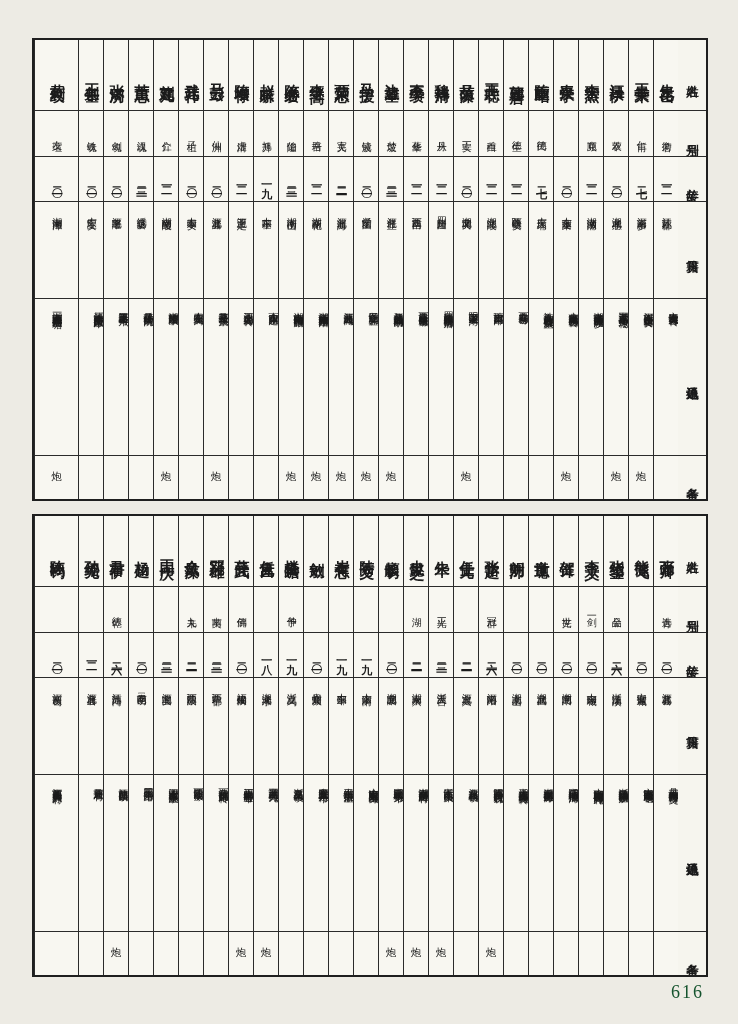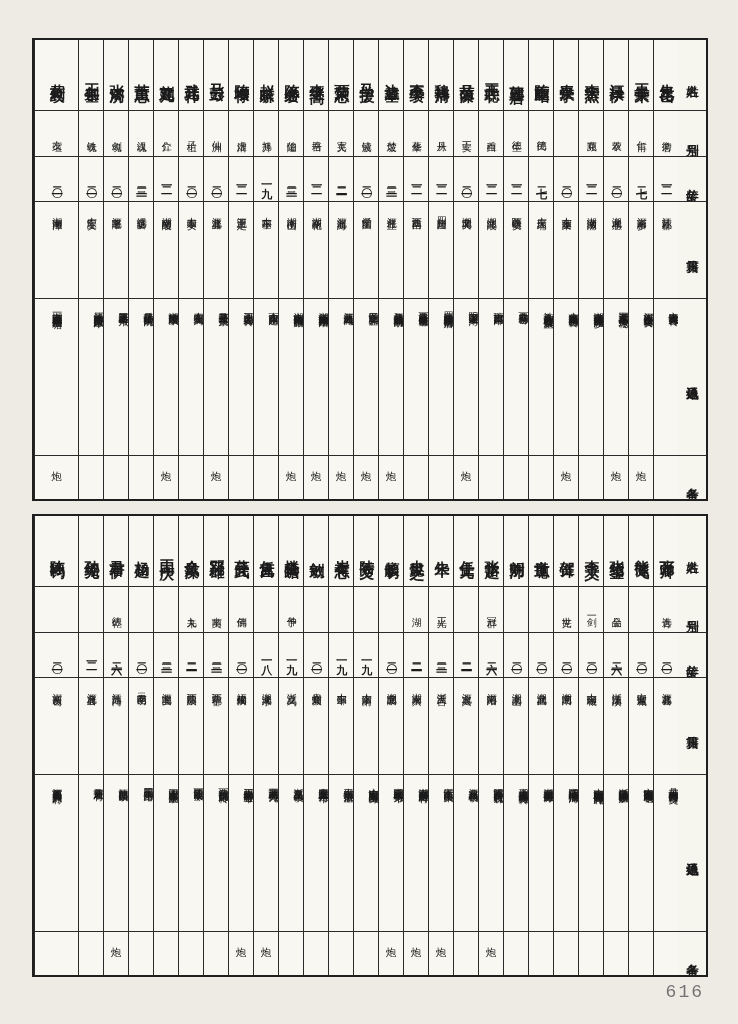--- a/index.html
+++ b/index.html
@@ -83,22 +83,22 @@
     align-items:center;justify-content:space-evenly;
     padding:6px 0;letter-spacing:0;
   }
   .header-col .c-addr{justify-content:space-evenly;padding:28px 0;}
   .header-col .c-remark{justify-content:space-evenly;padding:5px 0;}
   .page-number{
     position:absolute;
     right:34px;top:982px;
     font-size:18px;
     letter-spacing:2px;
-    color:#737373;
-    font-family:Liberation Mono, monospace;
+    color:#14532d;
+    font-family:Liberation Serif, serif;
   }
 </style>
 </head>
 <body>
 
 <div class="page">
 
   <div class="table-section section-top">
     <div class="col header-col">
       <div class="cell c-name vtext">姓名</div>

